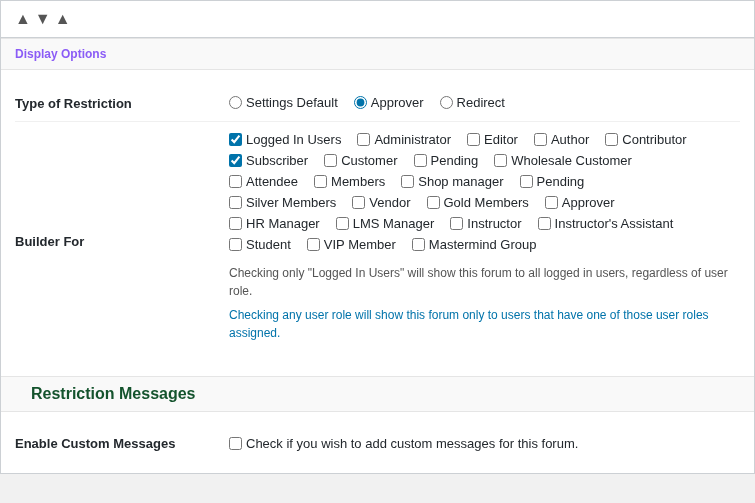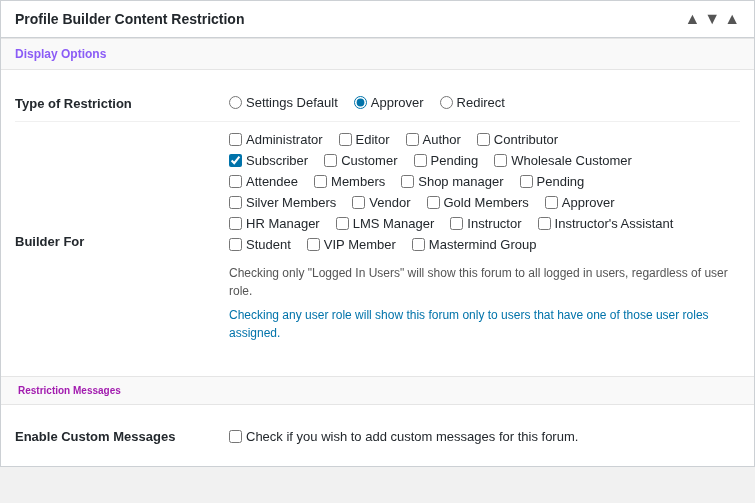--- a/index.html
+++ b/index.html
@@ -108,41 +108,40 @@
       color: #555;
       line-height: 1.5;
     }
     .info-text p {
       margin-bottom: 6px;
     }
     .section-header-2 {
       background: #f9f9f9;
       border-bottom: 1px solid #e5e5e5;
       border-top: 1px solid #e5e5e5;
-      padding: 8px 17px;
-      font-size: 10px;
+      padding: 8px 30px;
+      font-size: 16px;
       font-weight: 600;
-      color: #a21caf;
+      color: #14532d;
     }
     .bottom-section {
       padding: 14px 14px;
     }
     .bottom-form-row {
       display: flex;
       align-items: flex-end;
       padding: 8px 0;
     }
   </style>
 </head>
 <body>
 
 <div class="widget-container">
 
   <div class="widget-header">
-    <span class="widget-title">Profile Builder Content Restriction</span>
     <div class="widget-controls">
       <span>▲</span>
       <span>▼</span>
       <span>▲</span>
     </div>
   </div>
 
   <div class="section-header">
     <span>Display Options</span>
   </div>
@@ -169,20 +168,24 @@
       </div>
     </div>
 
     <div class="form-row">
       <div class="form-label">Builder For</div>
       <div class="form-field">
         <div class="checkbox-grid">
 
           <div class="checkbox-row">
             <label class="checkbox-item">
+              <input type="checkbox" checked="" style="">
+              <span>Logged In Users</span>
+            </label>
+            <label class="checkbox-item">
               <input type="checkbox" style="">
               <span>Administrator</span>
             </label>
             <label class="checkbox-item">
               <input type="checkbox" style="">
               <span>Editor</span>
             </label>
             <label class="checkbox-item">
               <input type="checkbox" style="">
               <span>Author</span>

